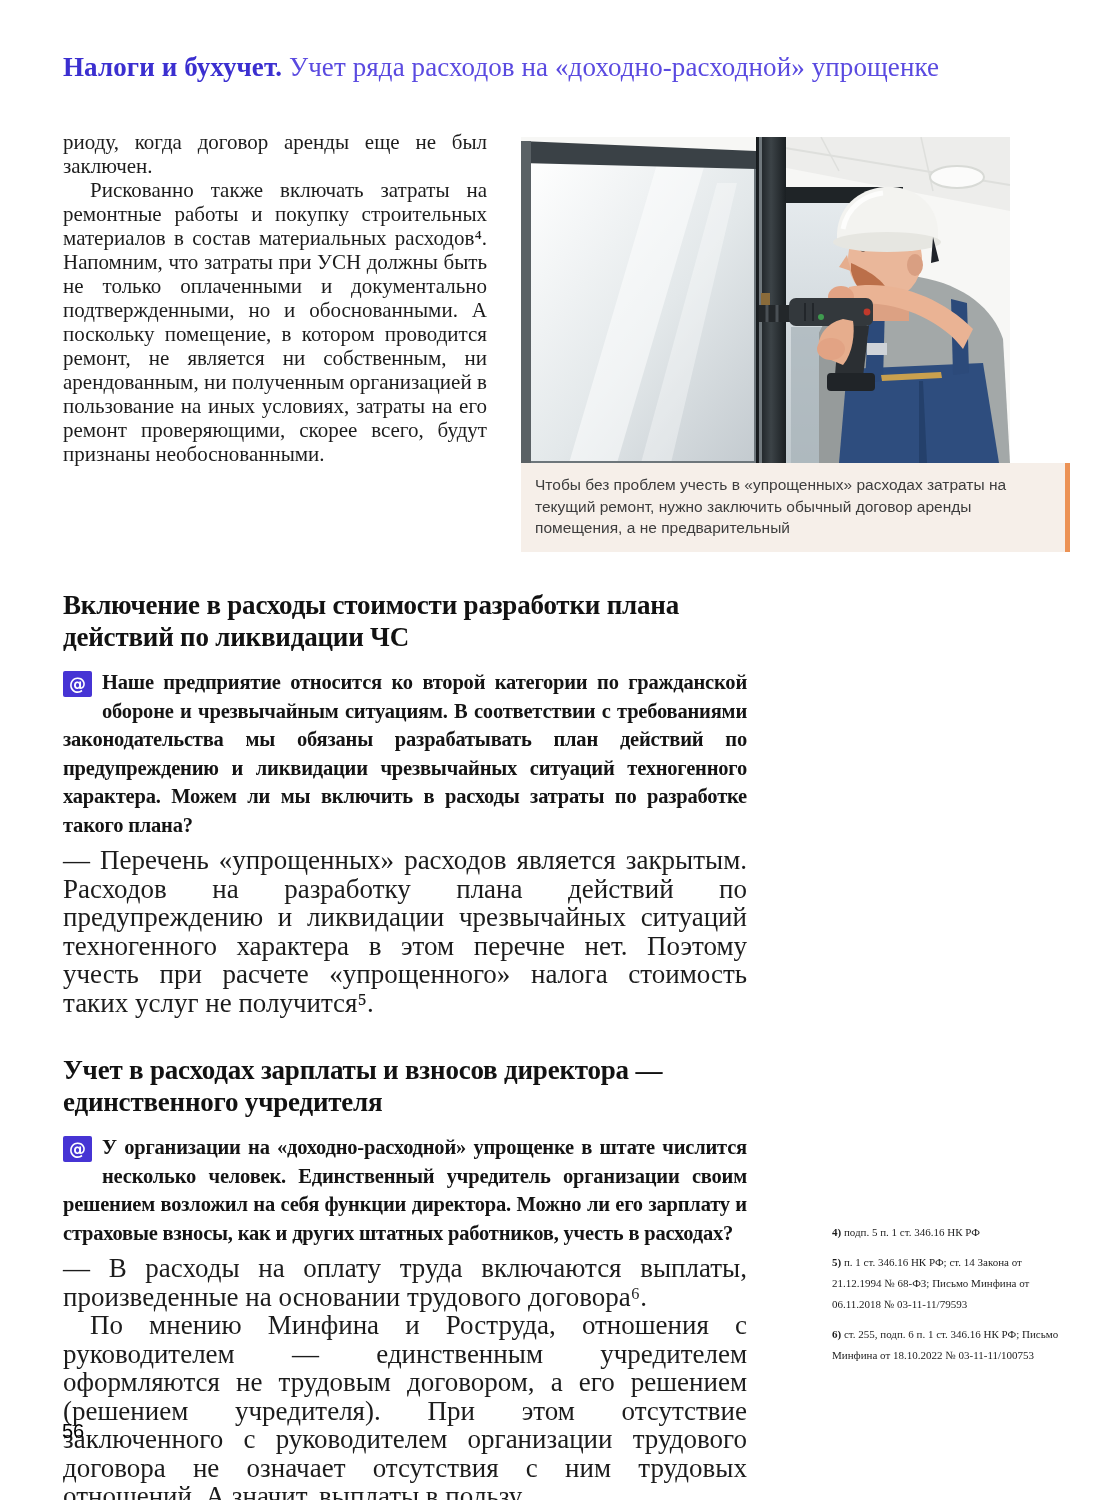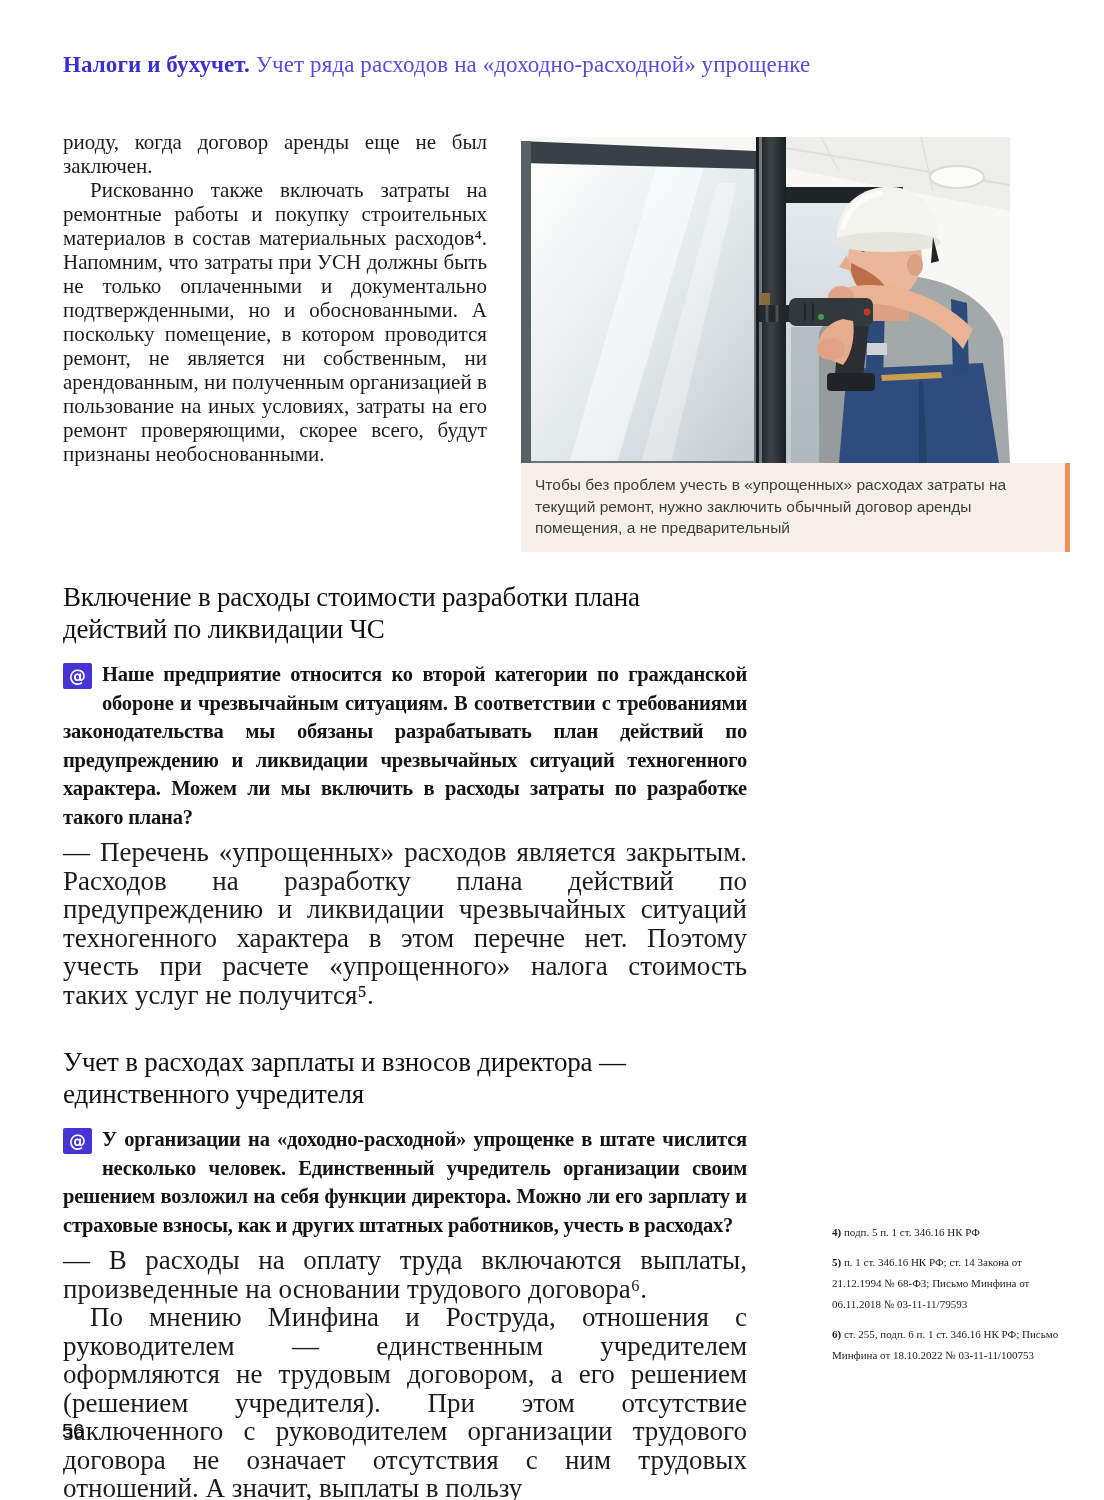--- a/index.html
+++ b/index.html
@@ -2,40 +2,40 @@
 <html><head>
 <meta charset="utf-8">
 <style>
   html,body{margin:0;padding:0;background:#e9e9e9;}
   .page{
     position:relative;width:1104px;height:1500px;background:#ffffff;
     font-family:"Liberation Serif","DejaVu Serif",serif;color:#1c1c1c;
     overflow:hidden;margin:0 auto;
   }
   
-  .header{position:absolute;left:63px;top:52px;font-size:23px;letter-spacing:.1px;}
+  .header{position:absolute;left:63px;top:52px;font-size:27px;letter-spacing:.1px;}
   .header .brand{font-weight:bold;color:#3b2fd0;}
   .header .rest{color:#5a4ae0;}
   
   .intro{position:absolute;left:63px;top:130px;width:424px;font-size:21px;line-height:24px;text-align:justify;}
   .intro p{margin:0;}
   .intro p.indent{text-indent:27px;}
   
   .photo-block{position:absolute;left:521px;top:137px;width:489px;}
   .photo{display:block;width:489px;height:326px;}
   .caption{
     box-sizing:border-box;width:549px;background:#f6efe9;border-right:5px solid #ec9255;
     padding:11px 26px 13px 14px;font-family:"Liberation Sans","DejaVu Sans",sans-serif;
     font-size:15.5px;line-height:21.5px;color:#3d3d3d;
   }
   
   .main{position:absolute;left:63px;top:574px;width:684px;}
   .section-heading{
-    font-size:27px;line-height:31.5px;font-weight:normal;color:#121212;
-    margin:8px 0 15px;letter-spacing:-.2px;
+    font-size:27px;line-height:31.5px;font-weight:bold;color:#121212;
+    margin:16px 0 15px;letter-spacing:-.2px;
   }
   .section-heading.second{margin-top:38px;}
   .question{font-weight:bold;font-size:20.5px;line-height:28.5px;text-align:justify;margin:0;letter-spacing:-.2px;color:#141414;}
   .at-badge{
     float:left;width:29px;height:26px;margin:3px 10px 0 0;background:#4634d4;color:#ffffff;
     font-family:"DejaVu Sans",sans-serif;font-size:17px;font-weight:bold;text-align:center;
     line-height:26px;border-radius:2px;
   }
   .answer{margin-top:7px;}
   .answer p{margin:0;font-size:27px;line-height:28.5px;text-align:justify;}

